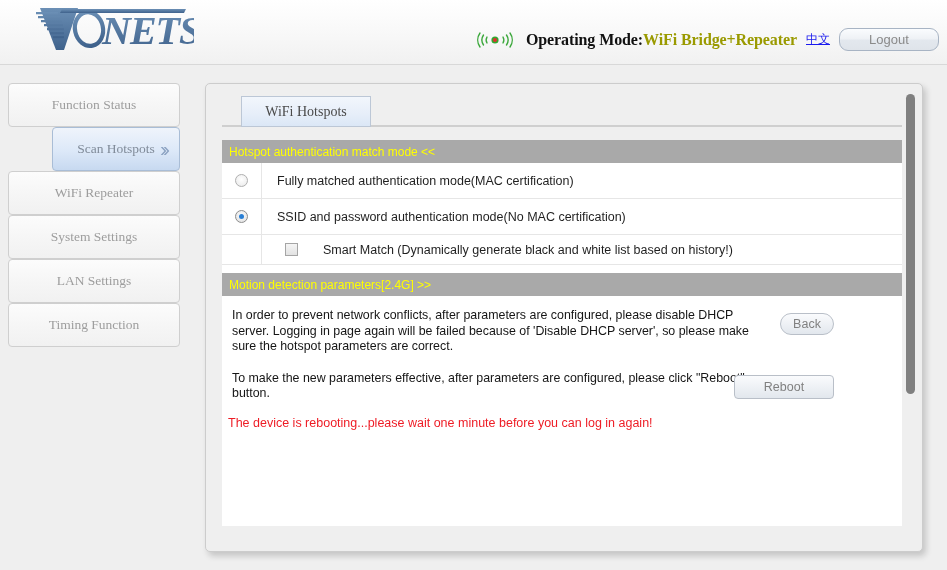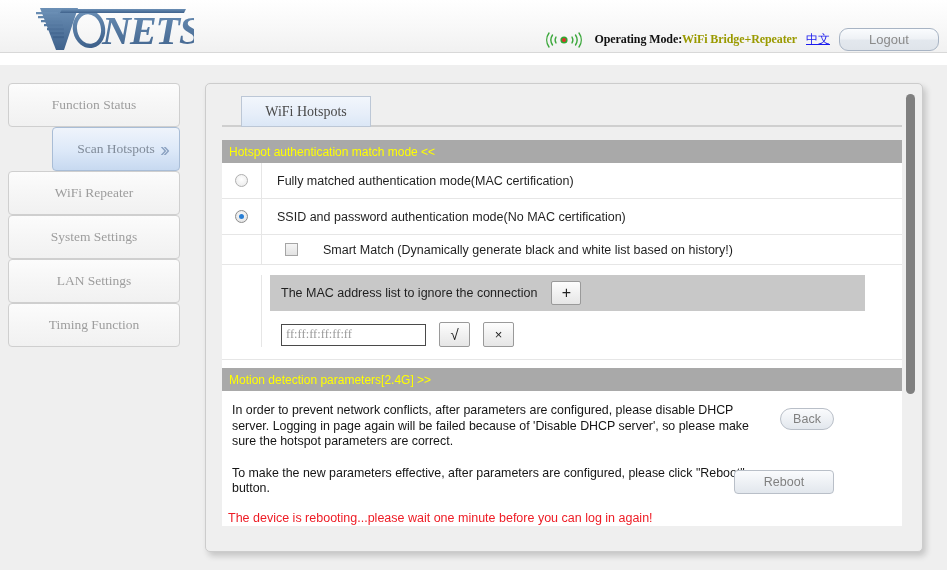--- a/index.html
+++ b/index.html
@@ -6,36 +6,36 @@
   html, body {
     margin: 0; padding: 0;
     width: 947px; height: 570px;
     overflow: hidden;
     background: #ffffff;
     font-family: "Liberation Sans", sans-serif;
   }
 
   
   #header {
-    position: absolute; left: 0; top: 0; width: 947px; height: 53px;
+    position: absolute; left: 0; top: 0; width: 947px; height: 65px;
     background: linear-gradient(to bottom, #ffffff 0%, #f7f7f7 60%, #f1f1f1 100%);
     border-bottom: 1px solid #d8d8d8;
   }
   #logo {
     position: absolute; left: 34px; top: 2px;
     width: 160px; height: 56px;
   }
   #header-right {
     position: absolute; right: 8px; top: 28px;
     display: flex; align-items: center; gap: 9px;
   }
   #signal-icon { width: 44px; height: 20px; display: block; }
   .op-mode {
     font-family: "Liberation Serif", serif;
-    font-size: 12px; font-weight: bold; color: #111111;
+    font-size: 16px; font-weight: bold; color: #111111;
     white-space: nowrap; letter-spacing: -0.1px;
   }
   .op-mode .val { color: #9a9a00; }
   #lang-link {
     font-family: "Liberation Serif", serif;
     font-size: 12px; color: #1a1aee; text-decoration: underline;
     white-space: nowrap; cursor: pointer;
   }
   #logout-btn {
     width: 100px; height: 23px;
@@ -337,34 +337,20 @@
         </div>
 
         <div class="smart-row">
           <div class="opt-gut"></div>
           <div class="smart-inner">
             <span class="checkbox"></span>
             <span>Smart Match (Dynamically generate black and white list based on history!)</span>
           </div>
         </div>
 
-        <div class="mac-block">
-          <div class="gut"></div>
-          <div class="mac-body">
-            <div class="mac-head">
-              <span class="mac-head-text">The MAC address list to ignore the connection</span>
-              <div class="sq-btn" id="add-mac-btn">+</div>
-            </div>
-            <div class="mac-row2">
-              <input id="mac-input" type="text" placeholder="ff:ff:ff:ff:ff:ff" style="">
-              <div class="sq-btn" id="confirm-mac-btn">√</div>
-              <div class="sq-btn" id="delete-mac-btn">×</div>
-            </div>
-          </div>
-        </div>
 
         <div class="sect-bar" style="margin-top:8px">
           <span>Motion detection parameters[2.4G] &gt;&gt;</span>
         </div>
 
         <div id="notes">
           <div class="note-row">
             <div class="note-text">In order to prevent network conflicts, after parameters are configured, please disable DHCP server. Logging in page again will be failed because of 'Disable DHCP server', so please make sure the hotspot parameters are correct.</div>
             <div class="note-btn-wrap">
               <div class="gray-btn" id="back-btn">Back</div>

